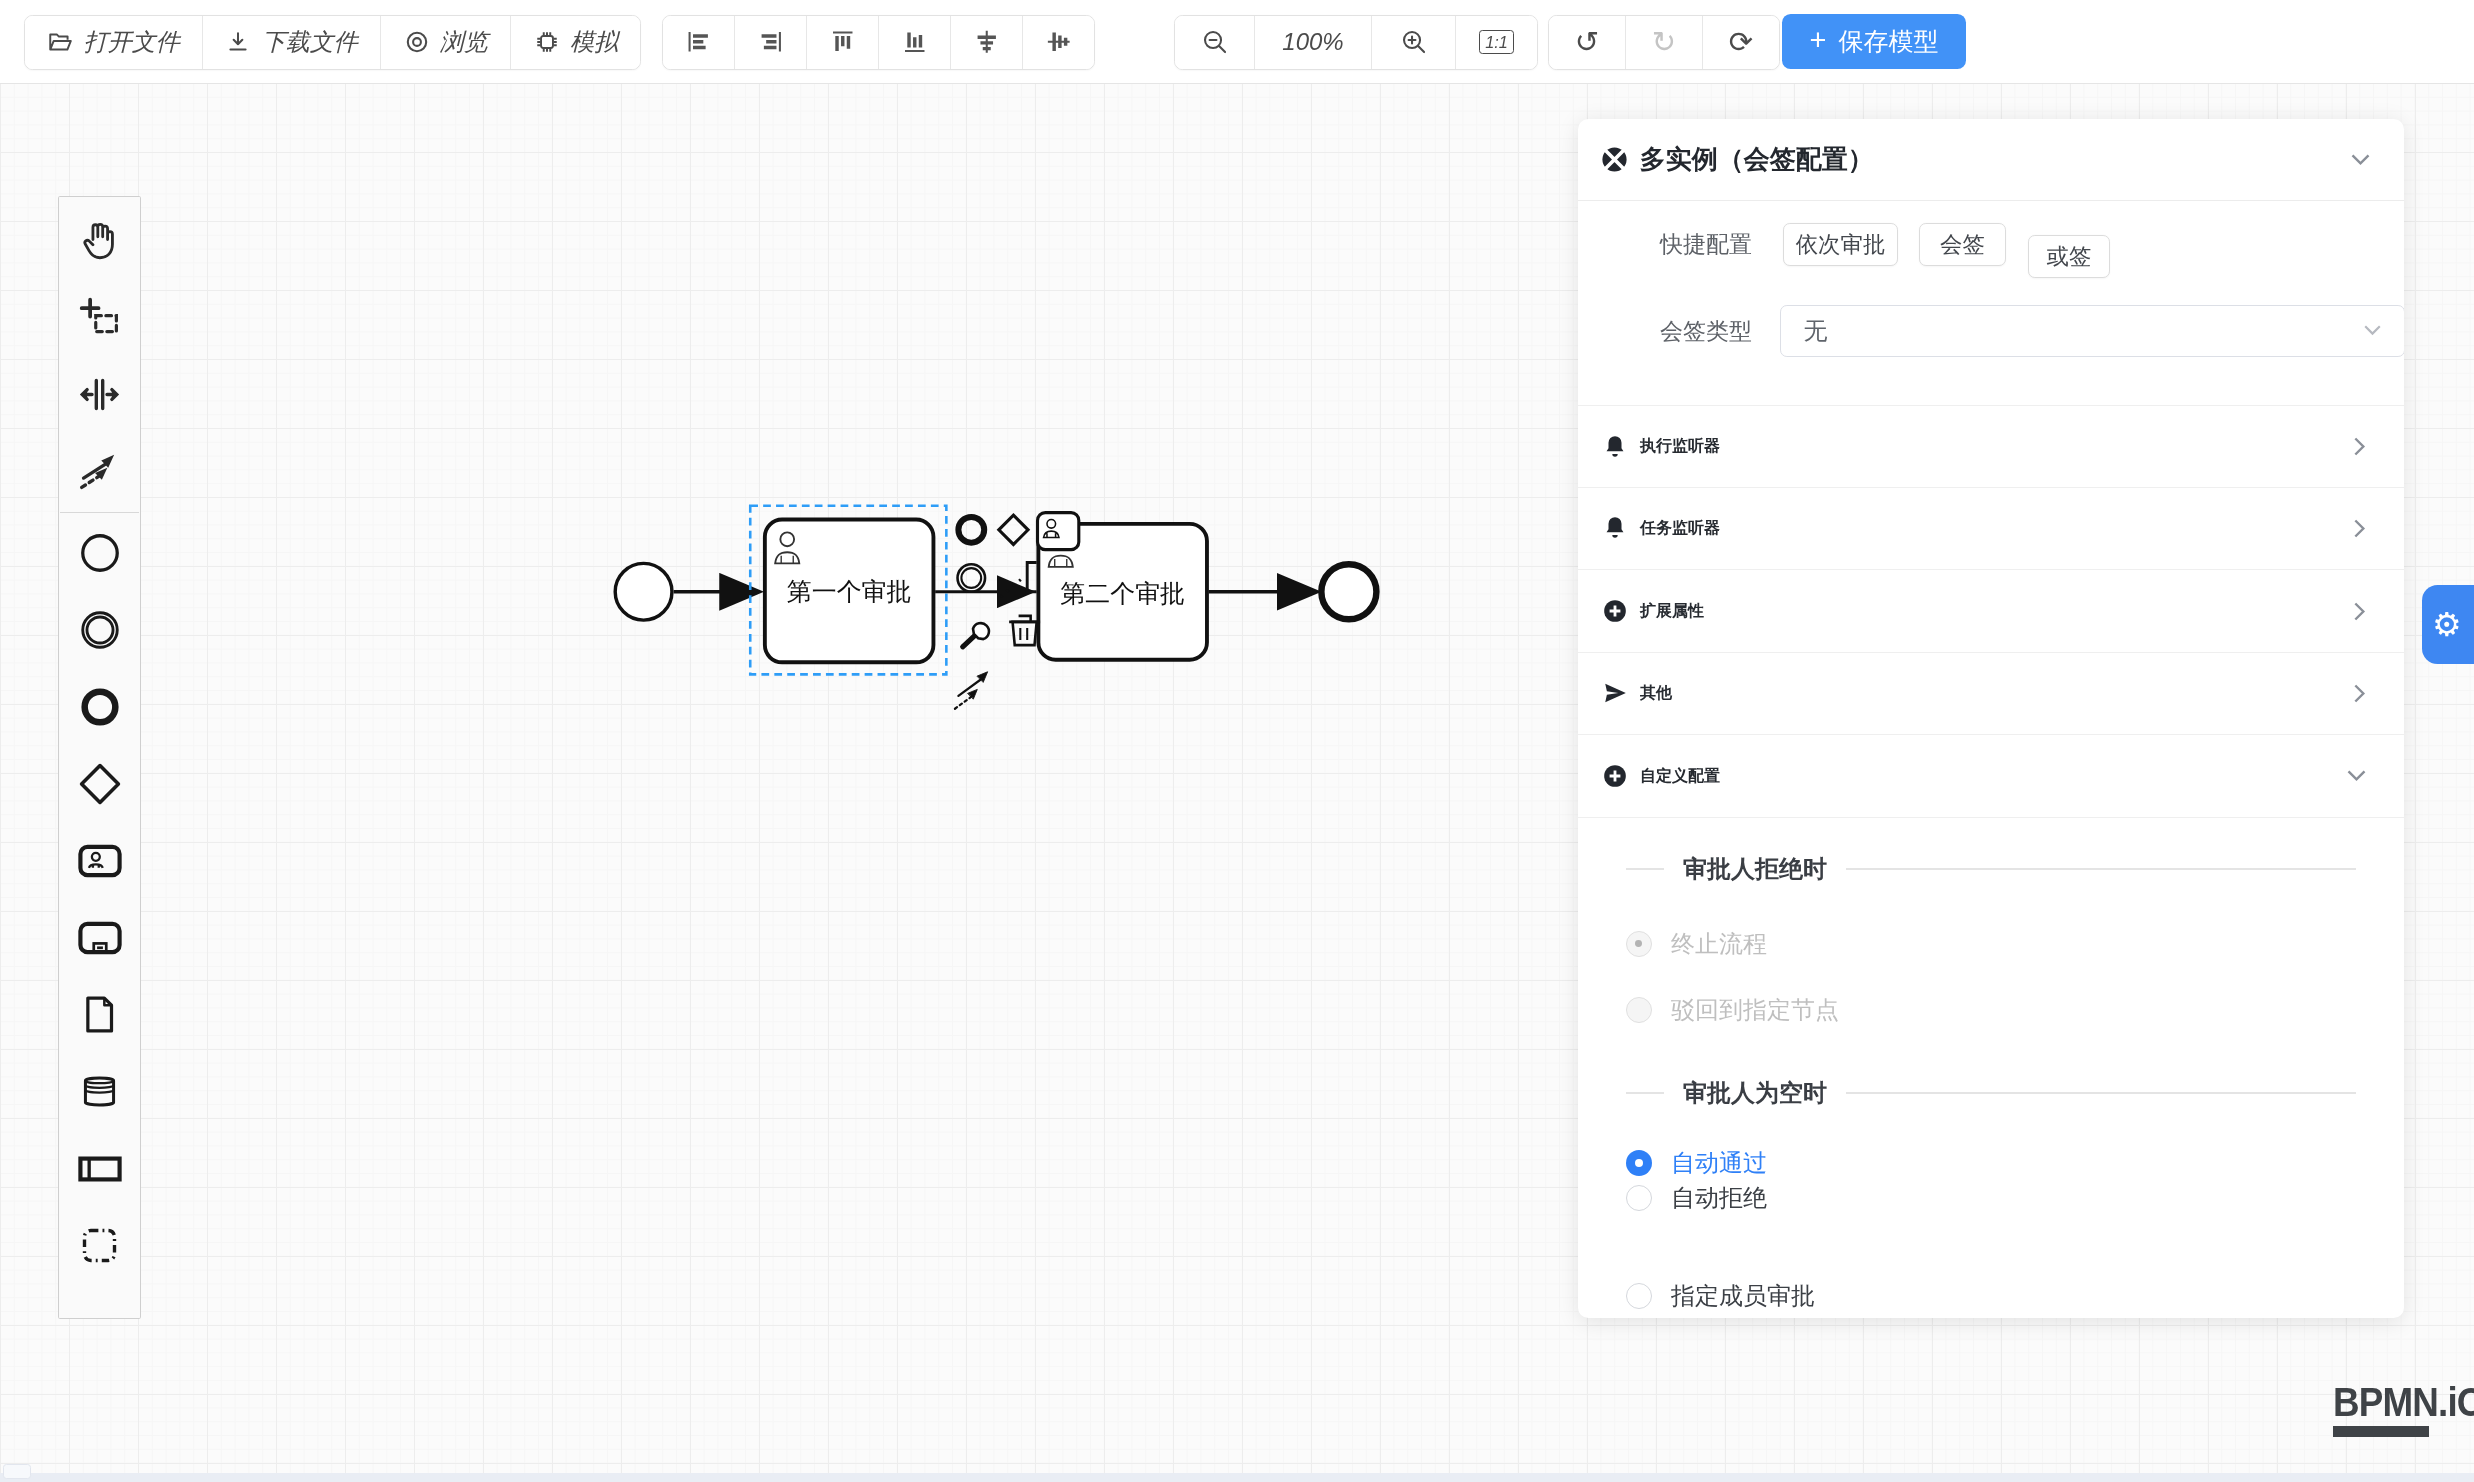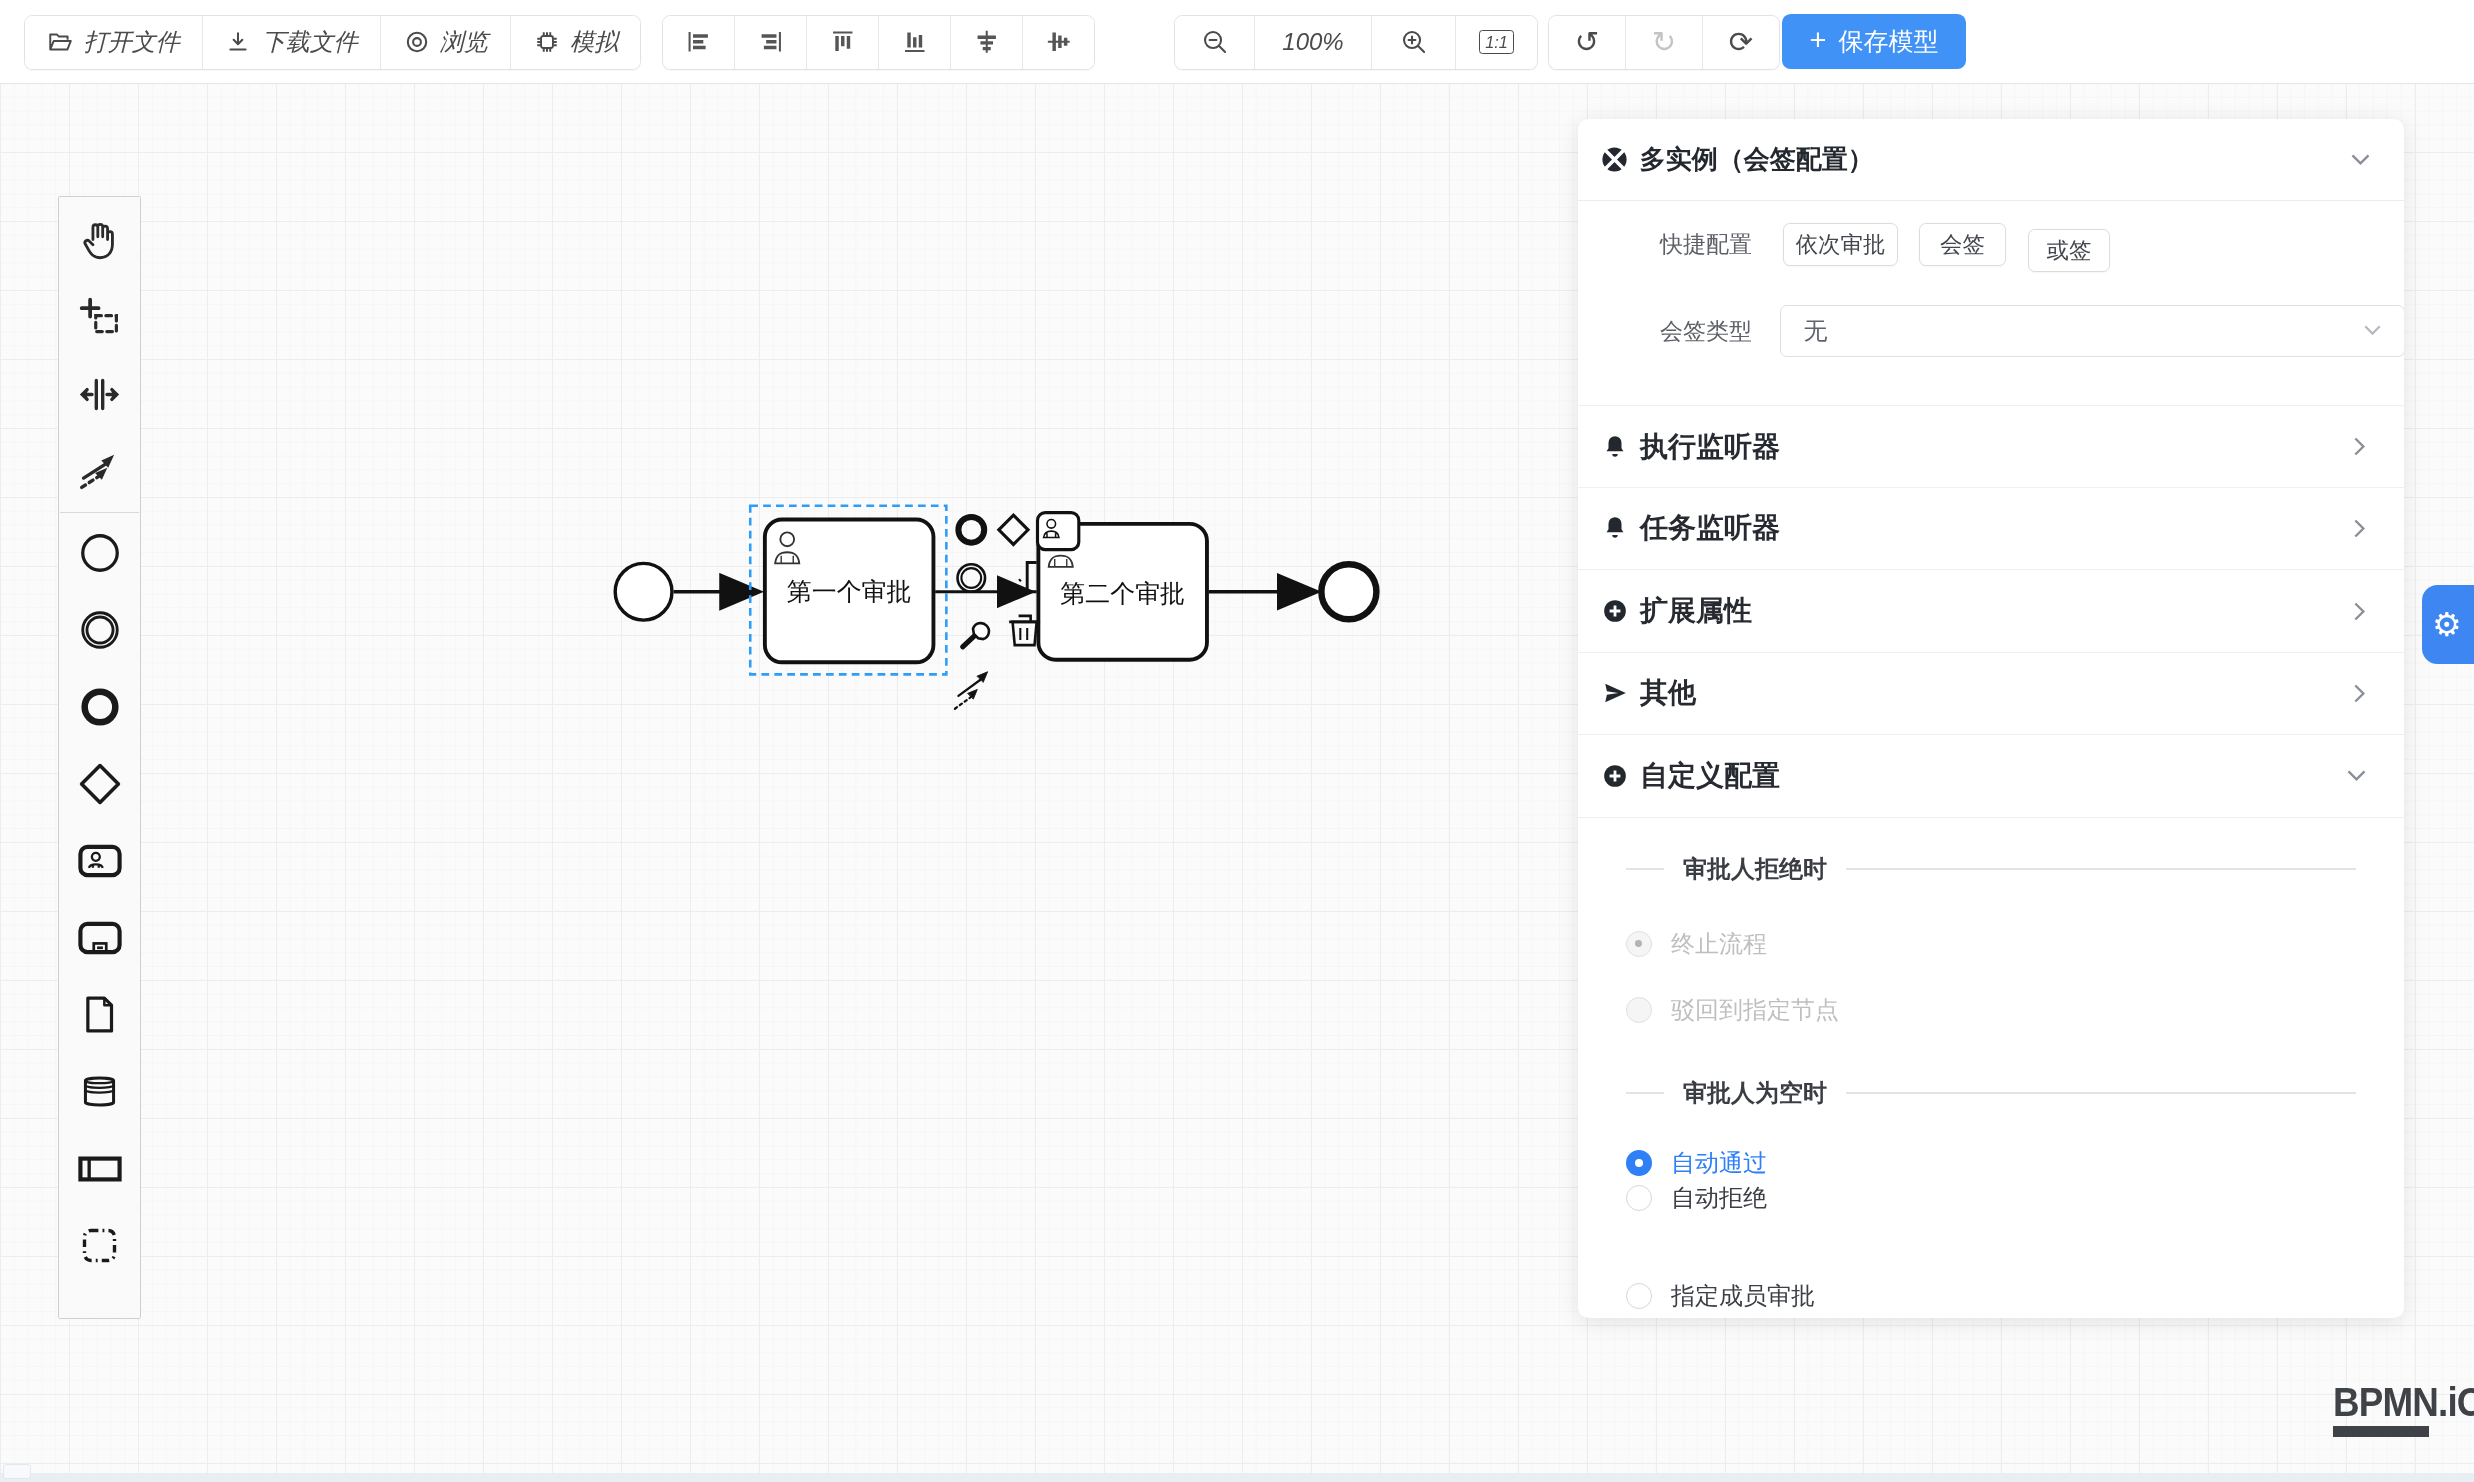--- a/index.html
+++ b/index.html
@@ -52,21 +52,21 @@
   .row-label{font-size:23px;color:#5e6268;}
   .chip{height:41px;border:0.9px solid #dcdcdc;border-radius:6.9px;background:#fff;display:flex;
         align-items:center;justify-content:center;font-size:22.4px;color:#43474d;cursor:pointer;
         box-shadow:0 0.9px 1.7px rgba(0,0,0,.04);}
   .select{position:absolute;left:202px;top:0;width:578px;height:50px;border:0.9px solid #dcdfe6;
           border-radius:6.9px;background:#fff;display:flex;align-items:center;padding:0 22.4px;
           font-size:24px;color:#5f646b;cursor:pointer;}
   .select .sval{flex:1;}
   .sect{left:0;width:826px;height:83px;display:flex;align-items:center;padding:0 38px 0 24px;
         border-bottom:0.9px solid #efefef;cursor:pointer;}
-  .sect-label{font-size:28px;font-weight:700;color:#272b31;margin-left:12px;flex:1;}
+  .sect-label{font-size:16px;font-weight:700;color:#272b31;margin-left:12px;flex:1;}
   .gtitle{left:0;width:826px;height:38px;display:flex;align-items:center;padding:0 48px;}
   .gtitle .ln{height:1.7px;background:#e4e4e4;}
   .gtitle .ln.l{width:38px;margin-right:19px;}
   .gtitle .ln.r{flex:1;margin-left:19px;}
   .gtitle .gt{font-size:24px;font-weight:700;color:#3a3e44;}
   .radio-row{left:0;width:826px;height:38px;display:flex;align-items:center;padding:0 48px;gap:19px;cursor:pointer;}
   .rdot{width:26px;height:26px;border-radius:50%;box-sizing:border-box;position:relative;flex:none;}
   .rdot.off{border:1.7px solid #d4d7dc;background:#fff;}
   .rdot.on-blue{background:#2f80f7;}
   .rdot.on-blue::after{content:"";position:absolute;left:8.6px;top:8.6px;width:8.6px;height:8.6px;border-radius:50%;background:#fff;}
@@ -374,21 +374,21 @@
   </div>
 
   <div class="p-abs" style="left:0;top:103px;width:826px;height:43px;">
     <span class="row-label" style="position:absolute;left:82px;top:6.9px;">快捷配置</span>
     <div class="chip" style="position:absolute;left:205px;top:0.9px;width:113px;">
         <span>依次审批</span>
       </div>
     <div class="chip" style="position:absolute;left:341px;top:0.9px;width:85px;">
         <span>会签</span>
       </div>
-    <div class="chip" style="position:absolute;left:450px;top:7px;width:80px;">
+    <div class="chip" style="position:absolute;left:450px;top:13px;width:80px;">
         <span>或签</span>
       </div>
   </div>
 
   <div class="p-abs" style="left:0;top:186px;width:826px;height:52px;">
     <span class="row-label" style="position:absolute;left:82px;top:11.2px;">会签类型</span>
     <div class="select">
       <span class="sval">无</span>
       <svg width="17" height="11.2" viewBox="0 0 14 9" fill="none" stroke="#b6b9c0" stroke-width="1.8">
           <path d="M1 1l6 6 6-6"></path>

